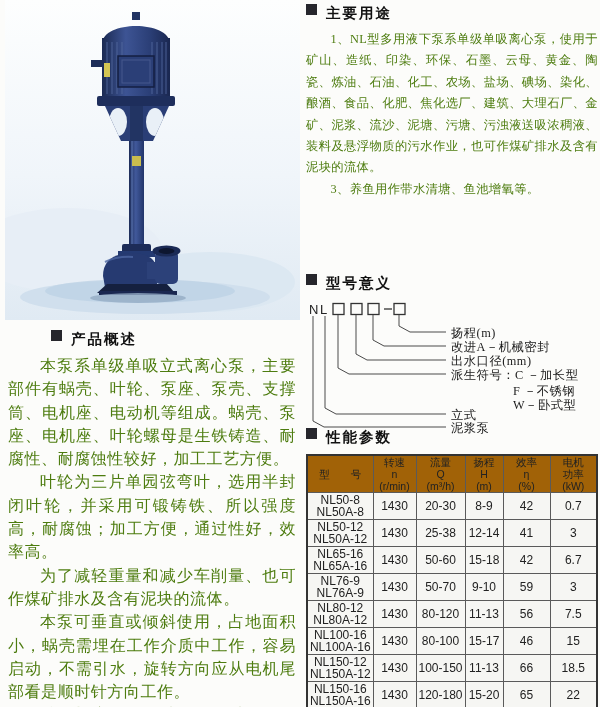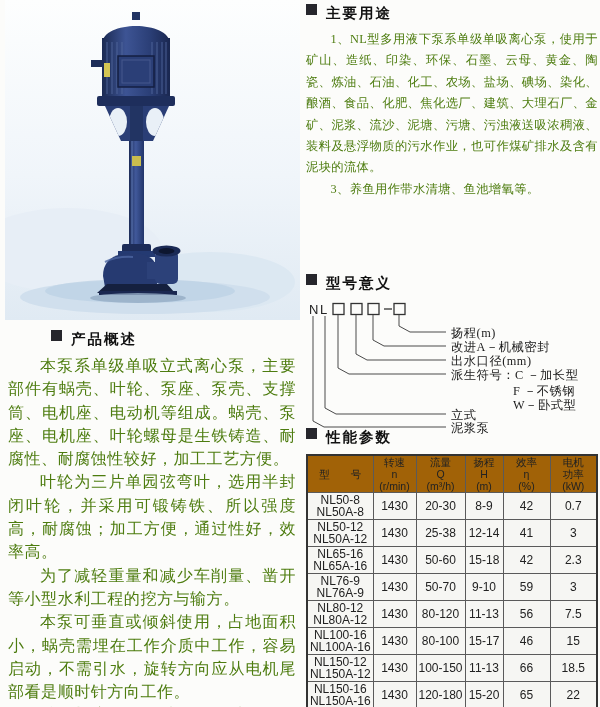--- a/index.html
+++ b/index.html
@@ -181,21 +181,21 @@
   </svg>
 </div>
 
 <div id="sec-overview" class="overview">
   <div class="sec-head">
     <span class="sq"></span>
     <span>产品概述</span>
   </div>
   <p class="para">本泵系单级单吸立式离心泵，主要部件有蜗壳、叶轮、泵座、泵壳、支撑筒、电机座、电动机等组成。蜗壳、泵座、电机座、叶轮螺母是生铁铸造、耐腐性、耐腐蚀性较好，加工工艺方便。</p>
   <p class="para">叶轮为三片单园弦弯叶，选用半封闭叶轮，并采用可锻铸铁、所以强度高，耐腐蚀；加工方便，通过性好，效率高。</p>
-  <p class="para">为了减轻重量和减少车削量、凿开等小型水利工程的挖方与输方。</p>
+  <p class="para">为了减轻重量和减少车削量、也可作煤矿排水及含有泥块的流体。</p>
   <p class="para">本泵可垂直或倾斜使用，占地面积小，蜗壳需埋在工作介质中工作，容易启动，不需引水，旋转方向应从电机尾部看是顺时针方向工作。</p>
   <p class="para">总机长度备有各种规格，以便使用单位根据用途因地制宜地选用。</p>
 </div>
 
 <div id="sec-params">
   <div class="sec-head">
     <span class="sq"></span>
     <span>性能参数</span>
   </div>
   <table class="perf">
@@ -264,21 +264,21 @@
 
   <tr>
     <td class="model-cell">
       <div>NL65-16</div>
       <div>NL65A-16</div>
     </td>
     <td>1430</td>
     <td>50-60</td>
     <td>15-18</td>
     <td>42</td>
-    <td>2.3</td>
+    <td>6.7</td>
   </tr>
 
   <tr>
     <td class="model-cell">
       <div>NL76-9</div>
       <div>NL76A-9</div>
     </td>
     <td>1430</td>
     <td>50-70</td>
     <td>9-10</td>

